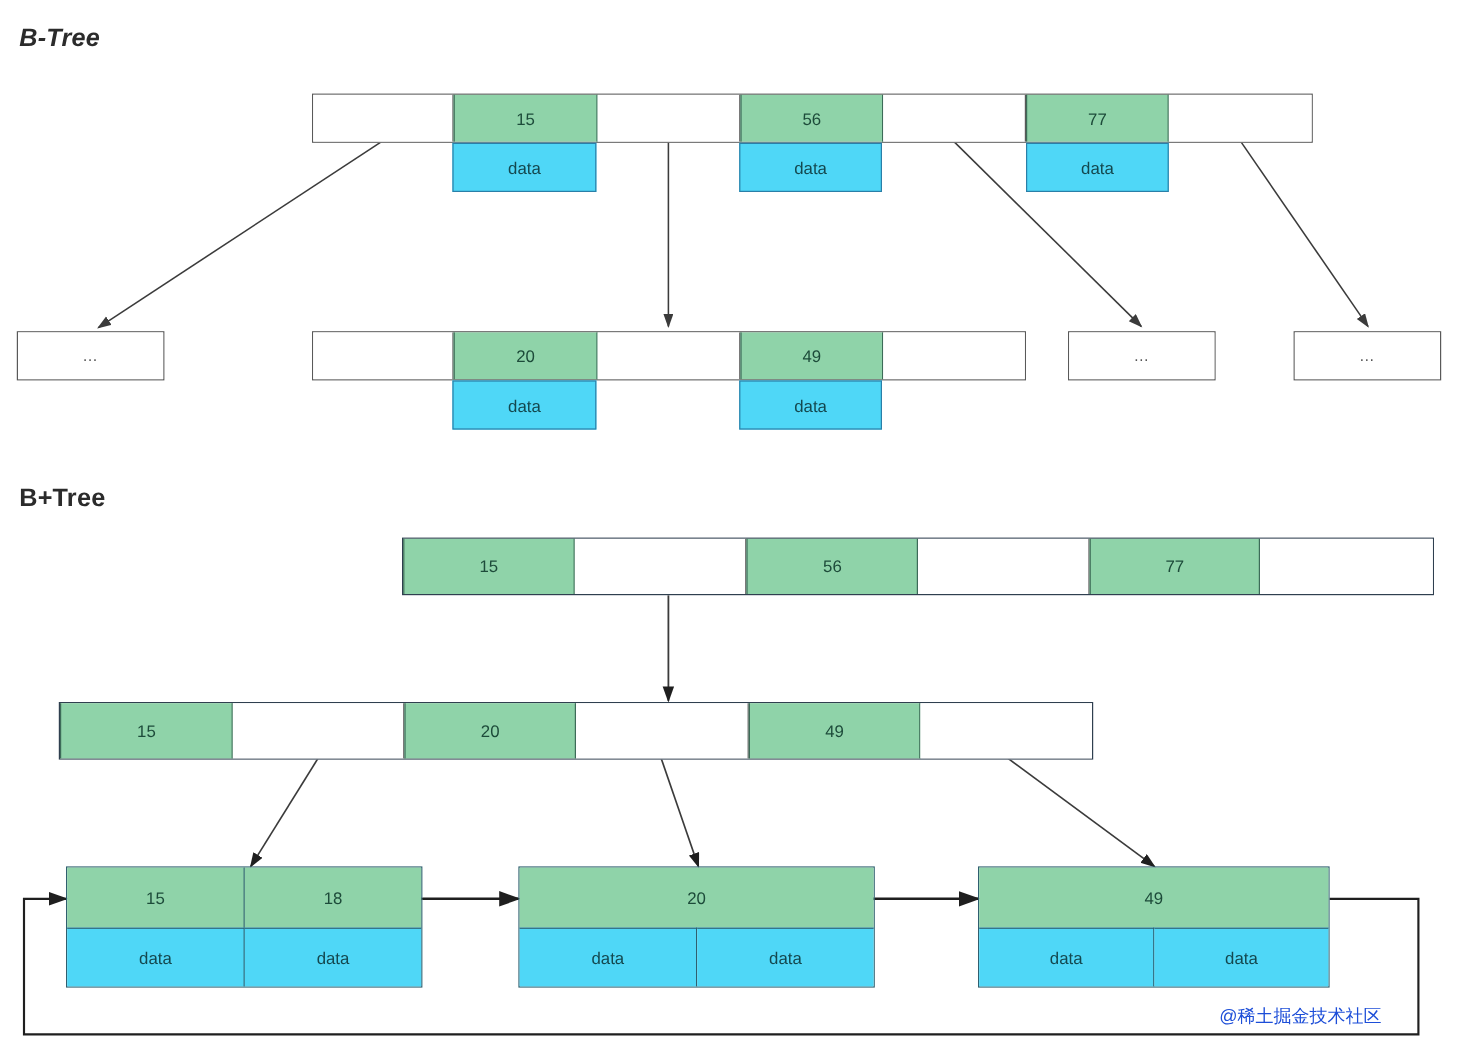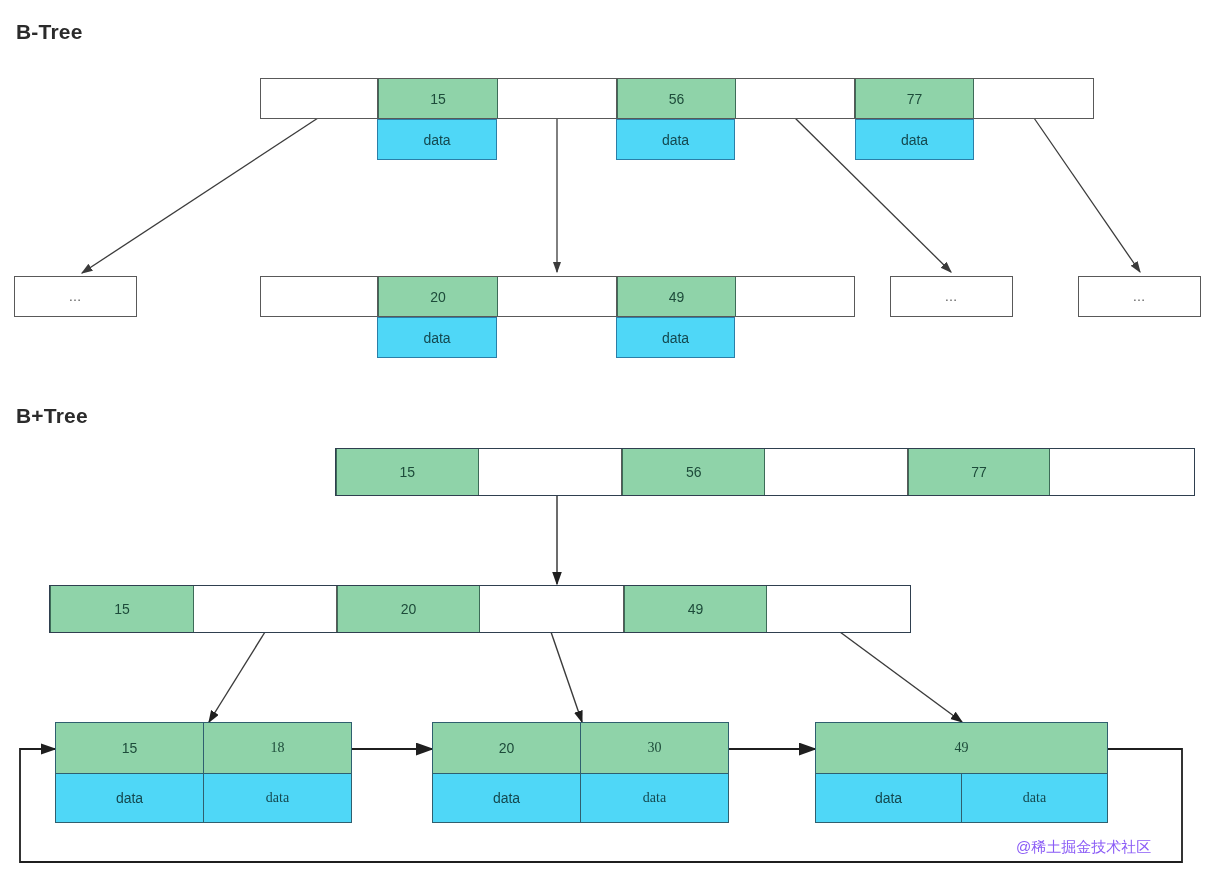--- a/index.html
+++ b/index.html
@@ -102,25 +102,25 @@
     background: #8fd3a9;
     color: #1d4b3a;
     border-right: 1px solid #2f5f6f;
   }
   .leaf .vals .v {
     background: #4fd7f7;
     color: #14484f;
     border-right: 1px solid #2f5f6f;
     border-top: 1px solid #2f5f6f;
   }
-  .leaf .keys .k:last-child, .leaf .vals .v:last-child { border-right: none; font-family: Liberation Serif, serif; }
+  .leaf .keys .k:last-child, .leaf .vals .v:last-child { border-right: none; }
   .watermark {
     position: absolute;
     font-size: 15px;
-    color: #8b5cf6;
+    color: #1d4ed8;
     white-space: nowrap;
   }
 </style>
 </head>
 <body>
 
 <div class="canvas">
 
   <svg class="svg-layer" viewBox="0 0 1221 879" xmlns="http://www.w3.org/2000/svg">
     <defs>
@@ -167,21 +167,21 @@
     </g>
     <g>
       <line x1="729" y1="749" x2="815" y2="749" stroke="#1f1f1f" stroke-width="2" marker-end="url(#ahL)" marker-start="url(#ahL)"></line>
     </g>
 
     <g>
       <path d="M1108,749 L1182,749 L1182,862 L20,862 L20,749 L55,749" fill="none" stroke="#1f1f1f" stroke-width="1.8" marker-end="url(#ahL)"></path>
     </g>
   </svg>
 
-  <div class="section-title" style="left:16px; top:20px;">B-Tree</div>
+  <div class="section-title" style="left:16px; top:20px;font-style:italic;">B-Tree</div>
 
   <div class="node" style="left:260px; top:78px; width:834px; height:41px;">
     <div class="cell" style="width:117px;"></div>
     <div class="cell green" style="width:120px;">15</div>
     <div class="cell" style="width:119px;"></div>
     <div class="cell green" style="width:119px;">56</div>
     <div class="cell" style="width:119px;"></div>
     <div class="cell green" style="width:119px;">77</div>
     <div class="cell" style="width:119px;"></div>
   </div>
@@ -239,21 +239,20 @@
     </div>
     <div class="vals">
       <div class="v">data</div>
       <div class="v">data</div>
     </div>
   </div>
 
   <div class="leaf" style="left:432px; top:722px; width:297px; height:101px;">
     <div class="keys">
       <div class="k">20</div>
-      <div class="k">30</div>
     </div>
     <div class="vals">
       <div class="v">data</div>
       <div class="v">data</div>
     </div>
   </div>
 
   <div class="leaf" style="left:815px; top:722px; width:293px; height:101px;">
     <div class="keys">
       <div class="k">49</div>

